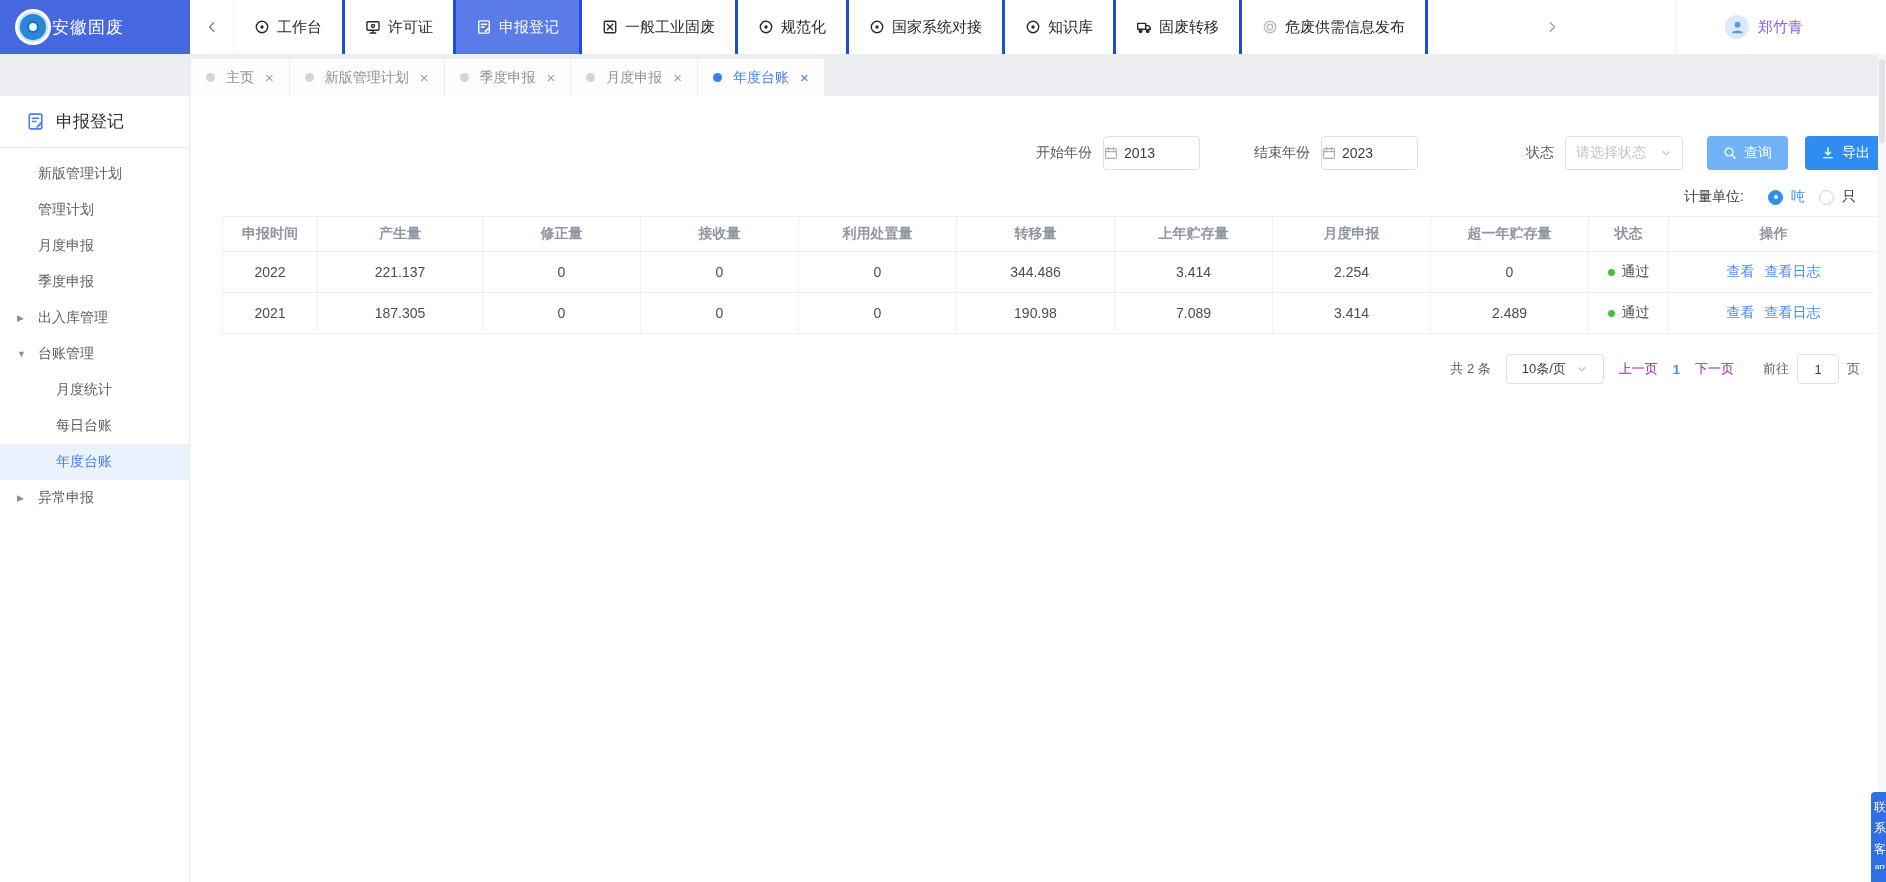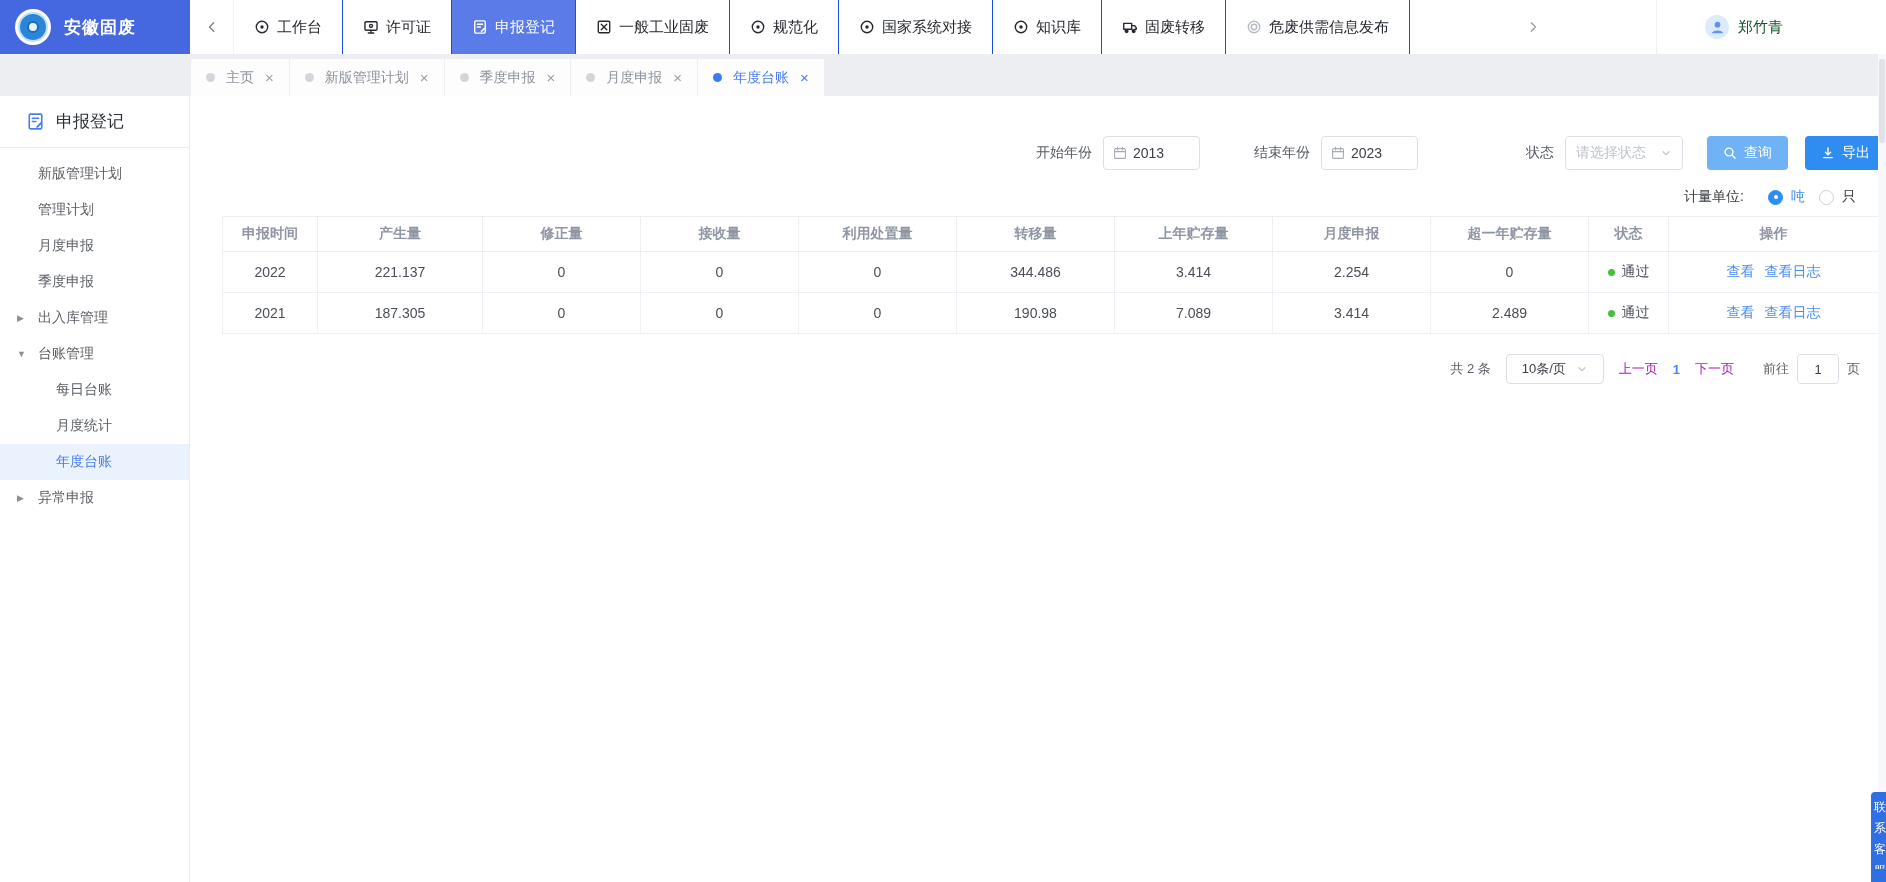--- a/index.html
+++ b/index.html
@@ -2,33 +2,33 @@
 <html><head>
 <meta charset="utf-8">
 <style>
   * { box-sizing: border-box; margin: 0; padding: 0; }
   html,body { width:1886px; height:882px; overflow:hidden; background:#fff;
     font-family:"Liberation Sans","DejaVu Sans",sans-serif; color:#2b2f36; }
   svg { display:block; }
 
   
   .header { height:54px; display:flex; align-items:stretch; background:#fff; position:relative; z-index:3; }
-  .brand { width:190px; background:#4567e0; color:#fff; display:flex; align-items:center; gap:13px; padding-left:15px; font-size:17px; letter-spacing:1px;font-weight:bold; }
+  .brand { width:190px; background:#4567e0; color:#fff; display:flex; align-items:center; gap:1px; padding-left:15px; font-size:17px; letter-spacing:1px; }
   .logo { width:36px; height:36px; border-radius:50%; background:#fff; display:flex; align-items:center; justify-content:center; }
   .logo-inner { width:30px; height:30px; border-radius:50%; background:#2b86d9; border:2px solid #bfe0f6; display:flex; align-items:center; justify-content:center; }
   .logo-core { width:12px; height:12px; border-radius:50%; background:#e8f4fd; border:2px solid #1c6cb8; }
   .nav { flex:1; display:flex; align-items:stretch; }
   .nav-back { width:44px; display:flex; align-items:center; justify-content:center; color:#7d828a; border-right:1px solid #f2f3f5; cursor:pointer; }
-  .nav-item { display:flex; align-items:center; gap:7px; padding:0 20px; font-size:15px; color:#25282e; border-right:1px solid #1d4ed8; cursor:pointer; white-space:nowrap; }
+  .nav-item { display:flex; align-items:center; gap:7px; padding:0 20px; font-size:15px; color:#25282e; border-right:3px solid #1d4ed8; cursor:pointer; white-space:nowrap; }
   .nav-item .nicon { color:#25282e; }
   .nav-item .nicon.gray { color:#b7bcc4; }
   .nav-item.active { background:#5b7ce8; color:#fff; }
   .nav-item.active .nicon { color:#fff; }
   .nav-more { flex:1; display:flex; align-items:center; justify-content:center; color:#9aa0a8; min-width:90px; cursor:pointer; }
-  .user-block { width:230px; border-left:1px solid #eef0f2; display:flex; align-items:center; gap:9px; padding-left:48px; font-size:15px; color:#14532d; cursor:pointer; }
+  .user-block { width:210px; border-left:1px solid #eef0f2; display:flex; align-items:center; gap:9px; padding-left:48px; font-size:15px; color:#8b5cf6; cursor:pointer; }
   .avatar { width:24px; height:24px; border-radius:50%; background:#dcebfb; display:flex; align-items:center; justify-content:center; color:#5f93f2; }
 
   
   .tabbar { height:42px; background:#eceef2; display:flex; align-items:stretch; padding:5px 0 0 191px; gap:1px; }
   .tab { background:#fdfdfe; display:flex; align-items:center; gap:11px; padding:15px 15px; font-size:14px; color:#8d939c; cursor:pointer; white-space:nowrap; }
   .tab-dot { width:9px; height:9px; border-radius:50%; background:#d2d5da; }
   .tab-close { font-size:15px; color:#9aa0a8; line-height:1; cursor:pointer; }
   .tab.active { color:#4a7df0; }
   .tab.active .tab-dot { background:#3d7bf0; }
   .tab.active .tab-close { color:#4a7df0; }
@@ -41,21 +41,21 @@
   .side-item { height:36px; display:flex; align-items:center; padding-left:38px; font-size:14px; color:#5c6066; position:relative; cursor:pointer; }
   .side-item .arrow { position:absolute; left:17px; font-size:9px; color:#8a9099; }
   .side-item.sub { padding-left:56px; }
   .side-item.selected { background:#e9f2fd; color:#4a7df0; }
 
   .main { flex:1; position:relative; background:#fff; }
 
   
   .filter-row { display:flex; align-items:center; margin:40px 0 0 32px; font-size:14px; color:#565b63;justify-content:flex-end; }
   .f-label { margin-right:11px; white-space:nowrap; }
-  .input-box { width:97px; height:34px; border:1px solid #dcdfe6; border-radius:4px; display:flex; align-items:center; gap:6px; padding-left:9px; background:#fff; }
+  .input-box { width:97px; height:34px; border:1px solid #dcdfe6; border-radius:4px; display:flex; align-items:center; gap:6px; padding-left:0; background:#fff; }
   .input-box .cal { color:#a9adb5; }
   .input-box input { border:none; outline:none; width:58px; font-size:14px; color:#3c4046; font-family:inherit; }
   .f-gap-l { width:54px; }
   .select-box { width:118px; height:34px; border:1px solid #dcdfe6; border-radius:4px; display:flex; align-items:center; justify-content:space-between; padding:0 10px; color:#bfc4cc; cursor:pointer; }
   .btn { height:34px; border:none; border-radius:4px; color:#fff; font-size:14px; display:flex; align-items:center; gap:7px; padding:0 16px; cursor:pointer; font-family:inherit; }
   .btn-search { background:#70b2f6; margin-left:24px; }
   .btn-export { background:#2f8df2; margin-left:17px; }
 
   
   .unit-row { display:flex; justify-content:flex-end; align-items:center; margin:18px 30px 0 0; font-size:14px; color:#3c4046; gap:10px; }
@@ -273,24 +273,24 @@
         </div>
         <div class="side-item">
           <span class="arrow">▶</span>
           <span>出入库管理</span>
         </div>
         <div class="side-item">
           <span class="arrow">▼</span>
           <span>台账管理</span>
         </div>
         <div class="side-item sub">
+          <span>月度统计</span>
+        </div>
+        <div class="side-item sub">
           <span>每日台账</span>
-        </div>
-        <div class="side-item sub">
-          <span>月度统计</span>
         </div>
         <div class="side-item sub selected">
           <span>年度台账</span>
         </div>
         <div class="side-item">
           <span class="arrow">▶</span>
           <span>异常申报</span>
         </div>
       </div>
   </div>

